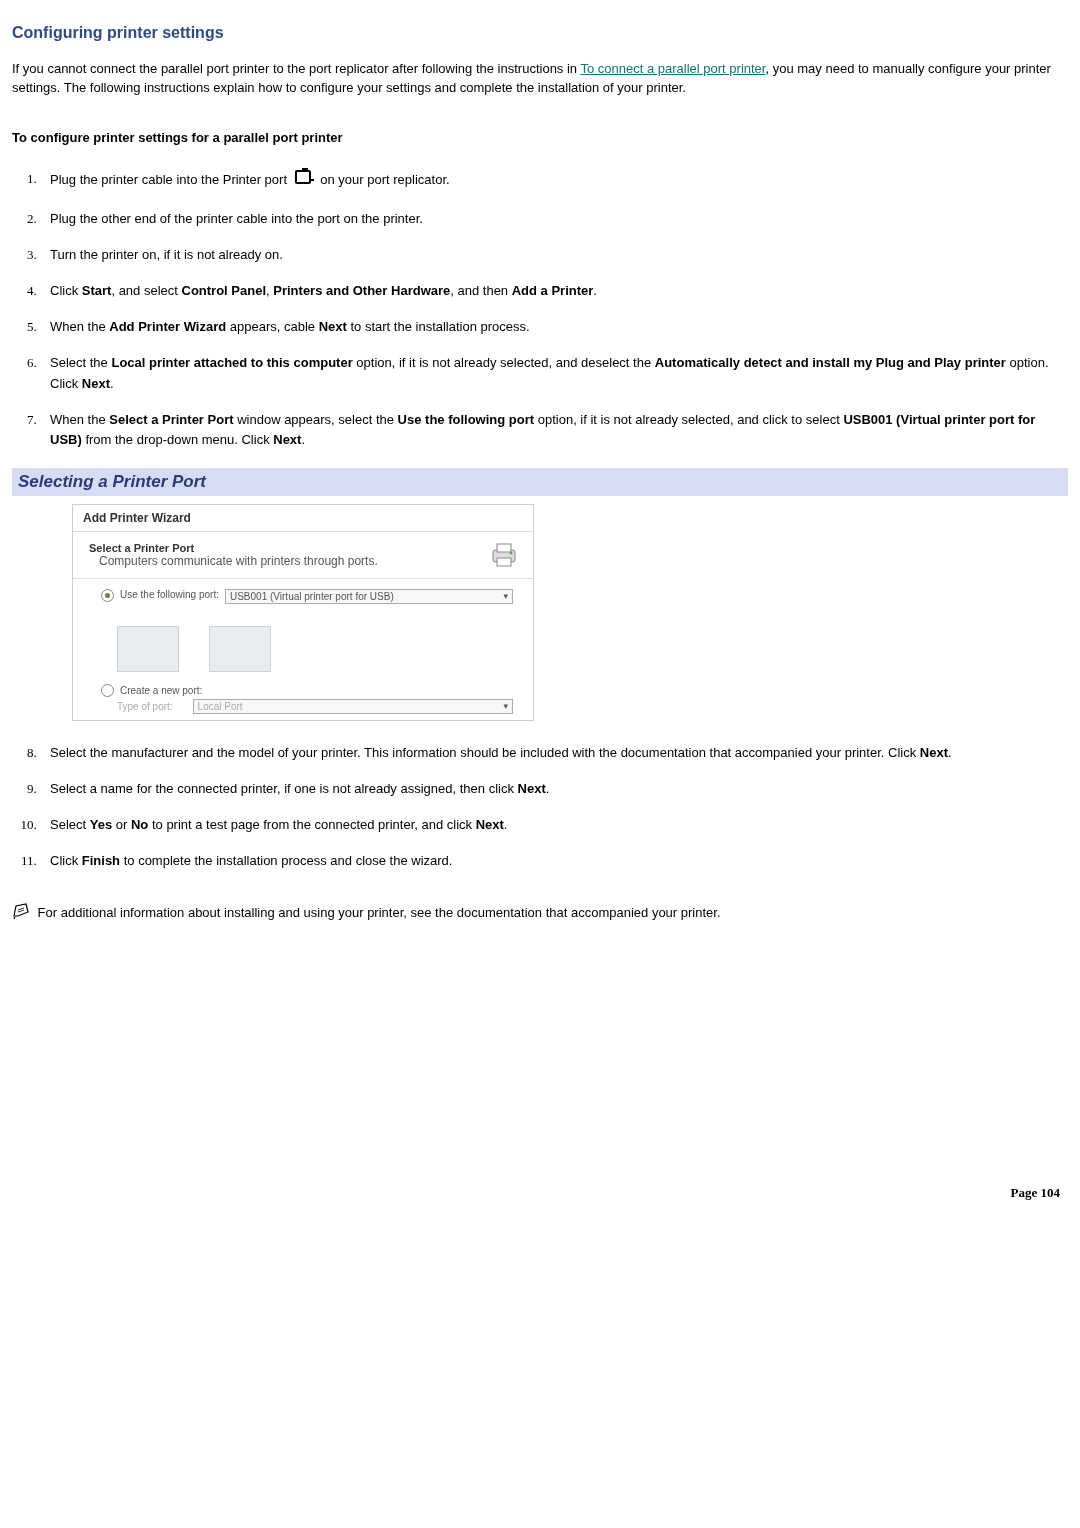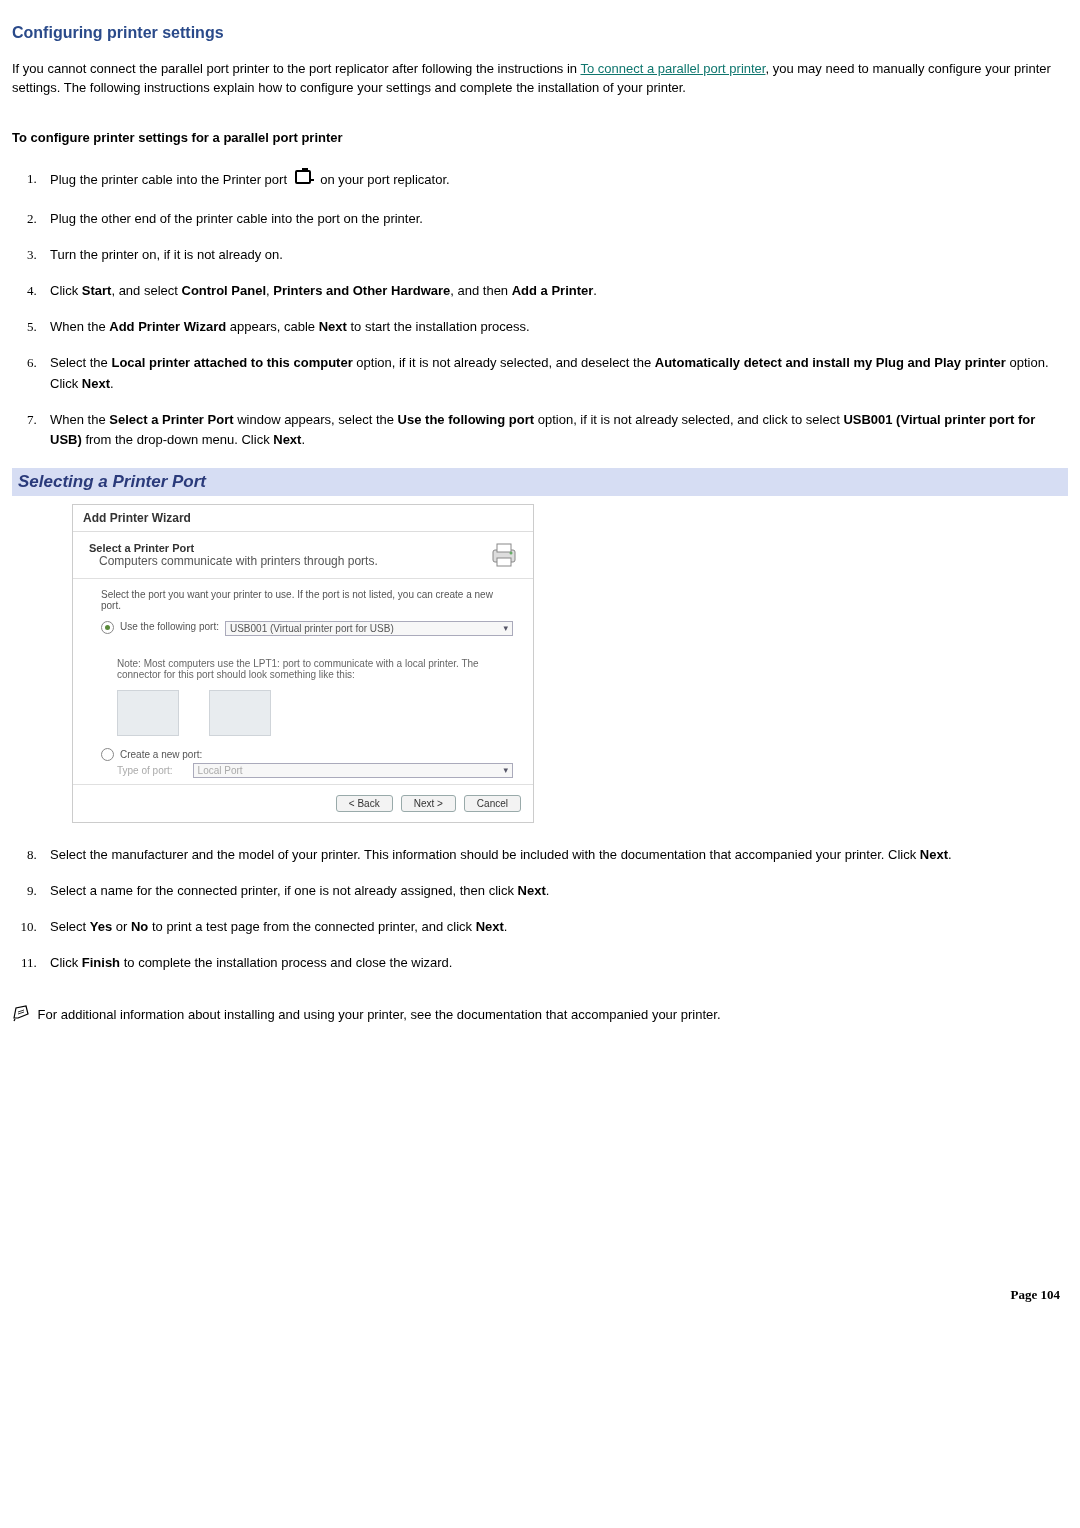--- a/index.html
+++ b/index.html
@@ -266,50 +266,43 @@
       <div class="printer-icon">
         <svg width="34" height="34" viewBox="0 0 34 34">
           <rect x="6" y="12" width="22" height="12" rx="2" fill="#ddd" stroke="#888"></rect>
           <rect x="10" y="6" width="14" height="8" fill="#fff" stroke="#888"></rect>
           <rect x="10" y="20" width="14" height="8" fill="#fff" stroke="#888"></rect>
           <circle cx="24" cy="15" r="1.5" fill="#6a6"></circle>
         </svg>
       </div>
     </div>
     <div class="wizard-body">
-      <div class="desc">Select the port you want your printer to use. If the port is not listed, you can create a new port.</div>
       <div class="radio-row">
         <span class="radio-dot selected"></span>
         <span>Use the following port:</span>
         <div class="dropdown">
           <span>USB001 (Virtual printer port for USB)</span>
           <span class="arrow">▾</span>
         </div>
       </div>
-      <div class="note-text">Note: Most computers use the LPT1: port to communicate with a local printer. The connector for this port should look something like this:</div>
       <div class="img-row">
         <div class="faux-img"></div>
         <div class="faux-img"></div>
       </div>
       <div class="newport-row">
         <span class="radio-dot"></span>
         <span>Create a new port:</span>
       </div>
       <div class="newport-grid">
         <span>Type of port:</span>
         <div class="dropdown">
           <span>Local Port</span>
           <span class="arrow">▾</span>
         </div>
       </div>
-    </div>
-    <div class="wizard-footer">
-      <div class="wiz-btn">&lt; Back</div>
-      <div class="wiz-btn">Next &gt;</div>
-      <div class="wiz-btn">Cancel</div>
     </div>
   </div>
 </div>
 
 <ol class="steps" start="8">
   <li>
     <span>Select the manufacturer and the model of your printer. This information should be included with the documentation that accompanied your printer. Click </span><b>Next</b><span>.</span>
   </li>
   <li>
     <span>Select a name for the connected printer, if one is not already assigned, then click </span><b>Next</b><span>.</span>

